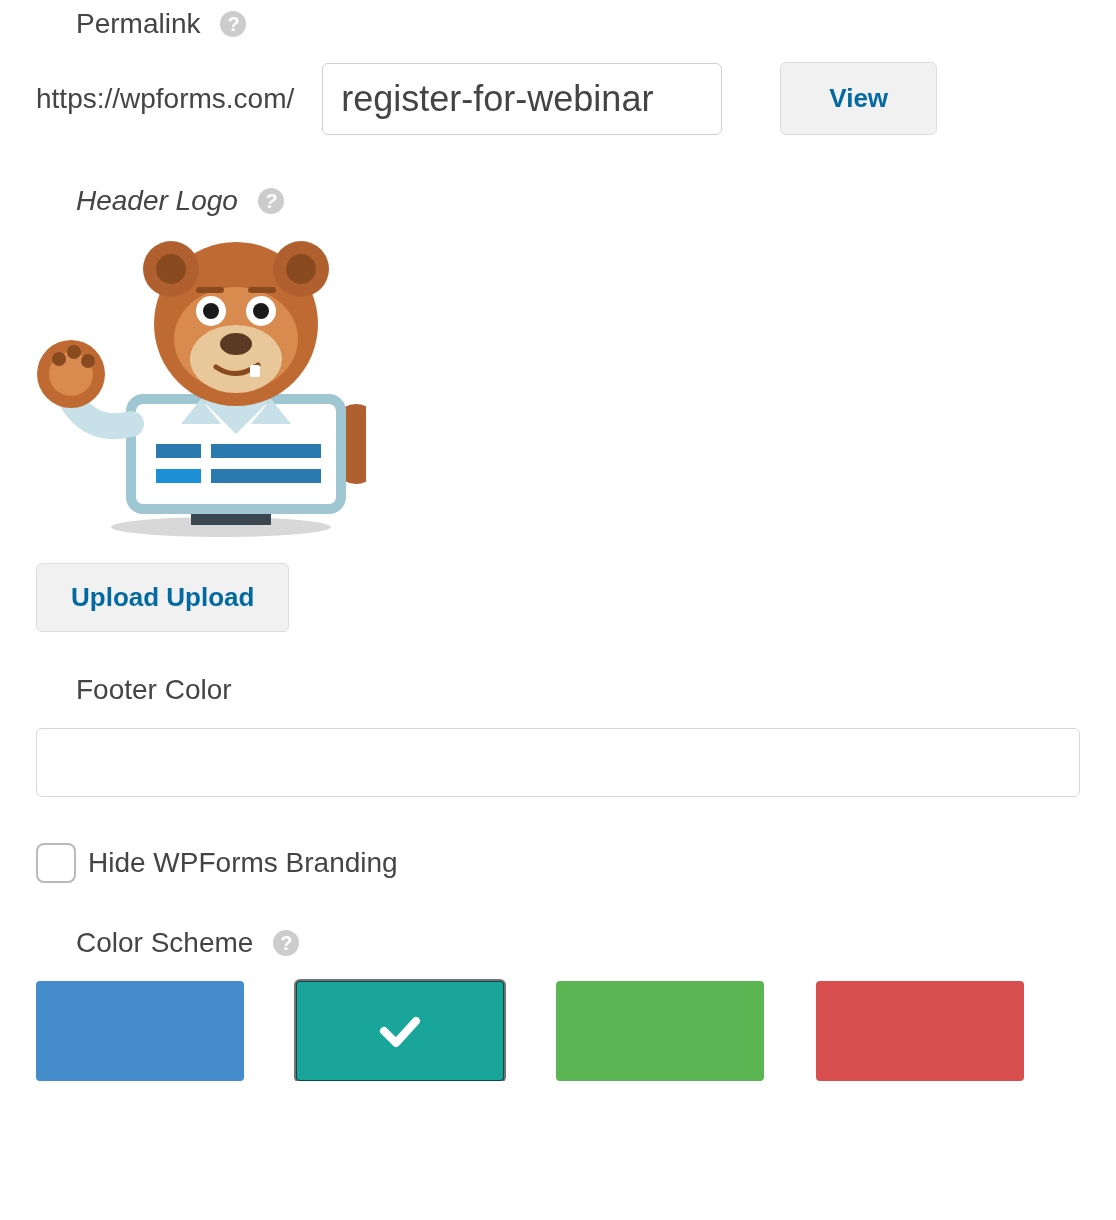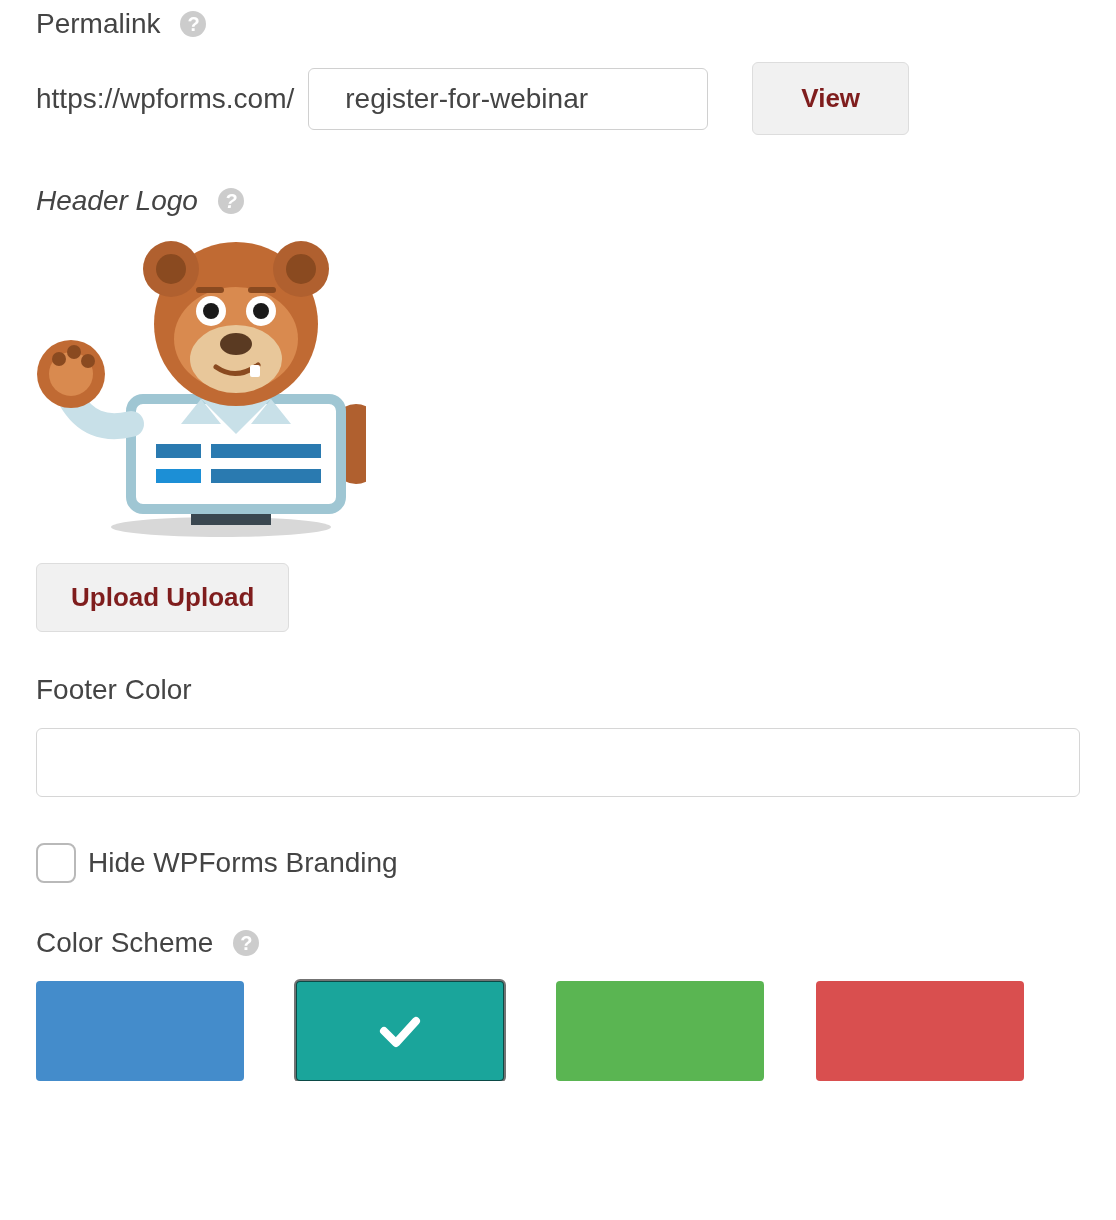--- a/index.html
+++ b/index.html
@@ -12,58 +12,59 @@
     width: 1116px;
   }
   .field-label {
     display: flex;
     align-items: center;
     gap: 20px;
     font-size: 28px;
     color: #444;
     margin-top: 32px;
     margin-bottom: 22px;
+    margin-left: 40px;
   }
   .help-icon {
     width: 26px;
     height: 26px;
     border-radius: 50%;
     background: #cccccc;
     color: #ffffff;
     font-size: 20px;
     font-weight: 700;
     display: inline-flex;
     align-items: center;
     justify-content: center;
     line-height: 1;
     cursor: pointer;
   }
   .permalink-row {
     display: flex;
     align-items: center;
-    gap: 14px;
+    gap: 28px;
   }
   .permalink-prefix {
     font-size: 28px;
     color: #444;
     white-space: nowrap;
   }
   .slug-input {
-    font-size: 28px;
-    padding: 14px 36px;
+    font-size: 36px;
+    padding: 14px 18px;
     border: 1px solid #d0d0d0;
     border-radius: 6px;
     width: 400px;
     color: #444;
     background: #ffffff;
   }
   .btn {
     font-size: 26px;
     font-weight: 600;
-    color: #7f1d1d;
+    color: #0369a1;
     background: #f1f1f1;
     border: 1px solid #dddddd;
     border-radius: 6px;
     padding: 18px 34px;
     cursor: pointer;
   }
   .btn-view { margin-left: 30px; padding: 20px 48px; }
   .logo-preview {
     width: 330px;
     height: 300px;

